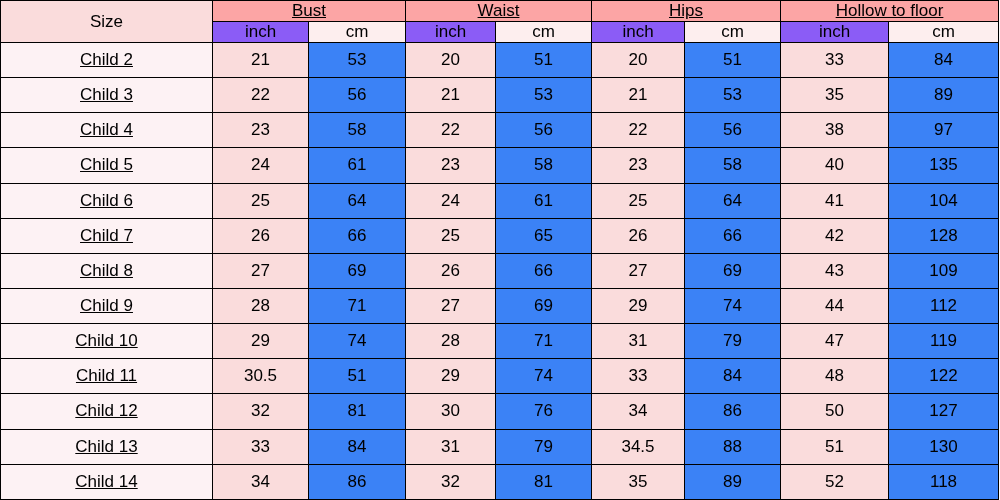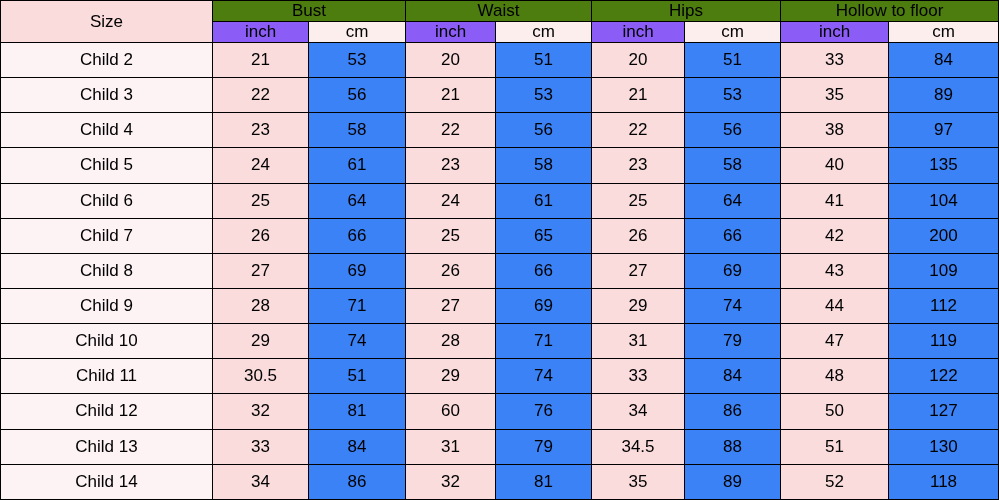--- a/index.html
+++ b/index.html
@@ -27,34 +27,36 @@
     font-size: 17px;
     color: #000000;
     padding: 0;
   }
   
   .hdr-size {
     background: #fadcdc;
     font-size: 18px;
   }
   .hdr-group {
-    background: #4d7c0f;
+    background: #fca5a5;
     font-size: 18px;
+    text-decoration: underline;
   }
   .hdr-unit-inch {
     background: #8b5cf6;
     font-size: 17px;
   }
   .hdr-unit-cm {
     background: #fdeeee;
     font-size: 17px;
   }
   
   .cell-size {
     background: #fdf2f4;
+    text-decoration: underline;
   }
   .cell-inch {
     background: #fadcdc;
     margin-top: 34px;
   }
   .cell-cm {
     background: #3b82f6;
   }
   
   col.c-size   { width: 212px; }
@@ -159,21 +161,21 @@
       </tr>
       <tr>
         <td class="cell-size">Child 7</td>
         <td class="cell-inch">26</td>
         <td class="cell-cm">66</td>
         <td class="cell-inch">25</td>
         <td class="cell-cm">65</td>
         <td class="cell-inch">26</td>
         <td class="cell-cm">66</td>
         <td class="cell-inch">42</td>
-        <td class="cell-cm">200</td>
+        <td class="cell-cm">128</td>
       </tr>
       <tr>
         <td class="cell-size">Child 8</td>
         <td class="cell-inch">27</td>
         <td class="cell-cm">69</td>
         <td class="cell-inch">26</td>
         <td class="cell-cm">66</td>
         <td class="cell-inch">27</td>
         <td class="cell-cm">69</td>
         <td class="cell-inch">43</td>
@@ -209,21 +211,21 @@
         <td class="cell-cm">74</td>
         <td class="cell-inch">33</td>
         <td class="cell-cm">84</td>
         <td class="cell-inch">48</td>
         <td class="cell-cm">122</td>
       </tr>
       <tr>
         <td class="cell-size">Child 12</td>
         <td class="cell-inch">32</td>
         <td class="cell-cm">81</td>
-        <td class="cell-inch">60</td>
+        <td class="cell-inch">30</td>
         <td class="cell-cm">76</td>
         <td class="cell-inch">34</td>
         <td class="cell-cm">86</td>
         <td class="cell-inch">50</td>
         <td class="cell-cm">127</td>
       </tr>
       <tr>
         <td class="cell-size">Child 13</td>
         <td class="cell-inch">33</td>
         <td class="cell-cm">84</td>

